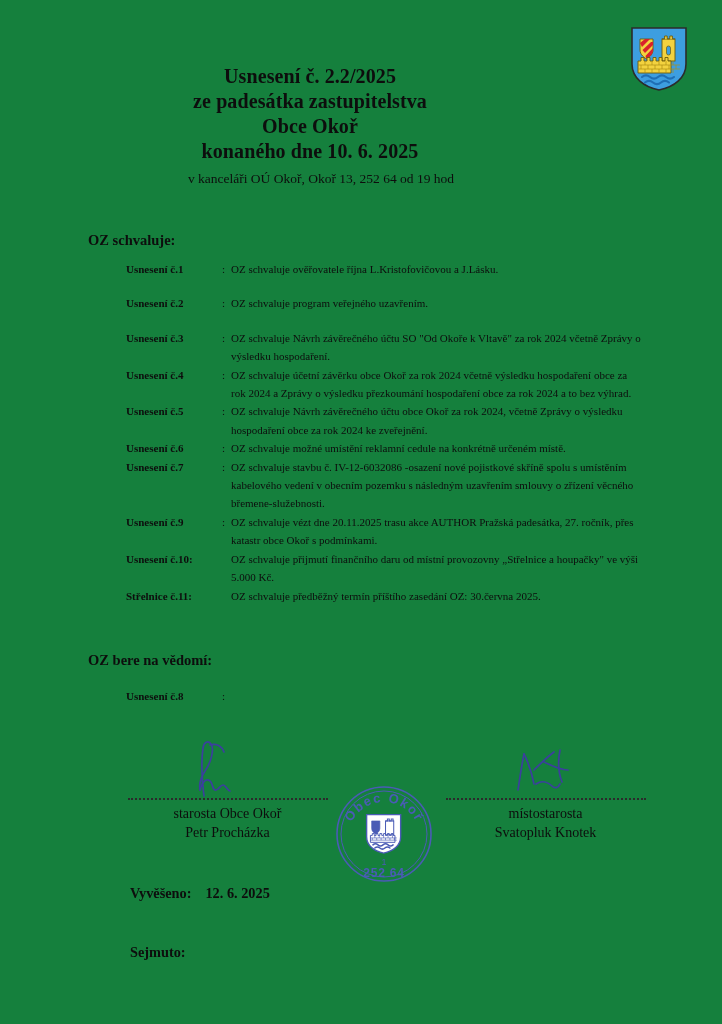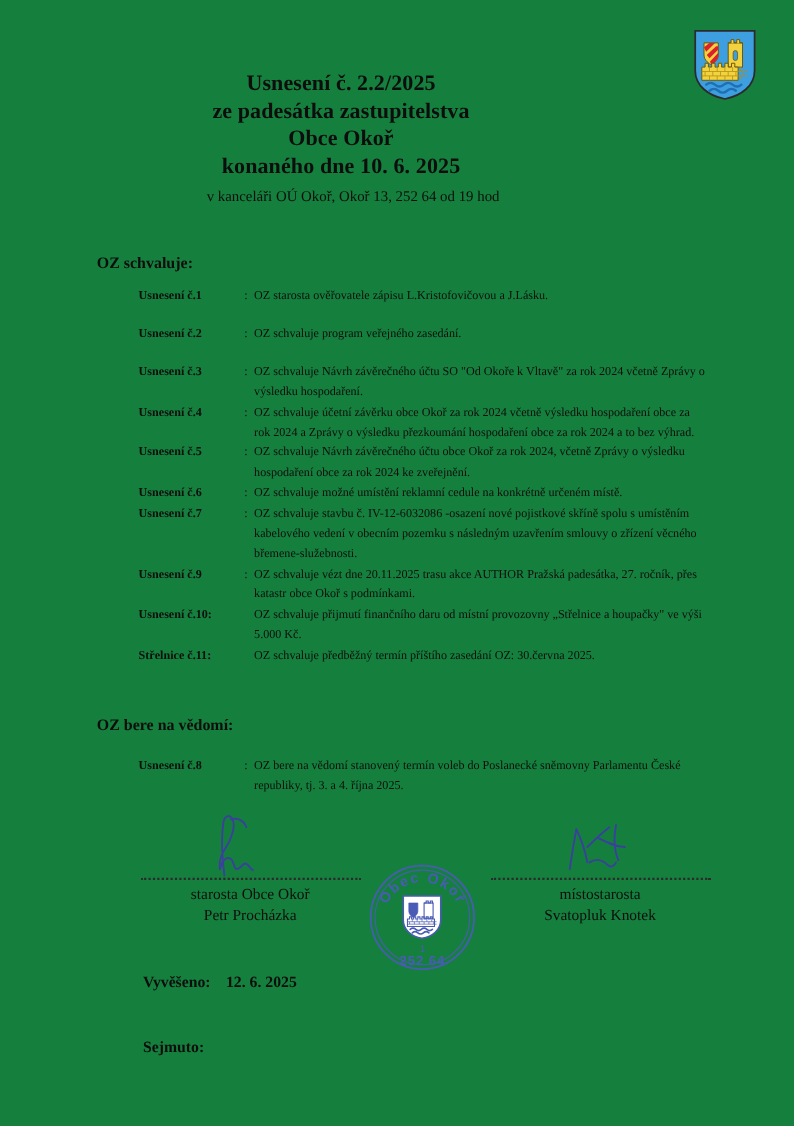--- a/index.html
+++ b/index.html
@@ -209,27 +209,27 @@
     <div class="title-sub">v kanceláři OÚ Okoř, Okoř 13, 252 64 od 19 hod</div>
   </div>
 
   <div class="section-heading" id="heading-schvaluje">OZ schvaluje:</div>
 
   <div class="res-list" id="list-schvaluje">
 
     <div class="res-item spaced">
       <span class="res-label">Usnesení č.1</span>
       <span class="res-colon">:</span>
-      <span class="res-text">OZ starosta  ověřovatele zápisu L.Kristofovičovou a J.Lásku.</span>
+      <span class="res-text">OZ schvaluje  ověřovatele října L.Kristofovičovou a J.Lásku.</span>
     </div>
 
     <div class="res-item spaced">
       <span class="res-label">Usnesení č.2</span>
       <span class="res-colon">:</span>
-      <span class="res-text">OZ schvaluje  program veřejného zasedání.</span>
+      <span class="res-text">OZ schvaluje  program veřejného uzavřením.</span>
     </div>
 
     <div class="res-item">
       <span class="res-label">Usnesení č.3</span>
       <span class="res-colon">:</span>
       <span class="res-text">OZ schvaluje  Návrh závěrečného účtu SO "Od Okoře k Vltavě" za rok 2024 včetně Zprávy o výsledku hospodaření.</span>
     </div>
 
     <div class="res-item">
       <span class="res-label">Usnesení č.4</span>
@@ -273,21 +273,20 @@
       <span class="res-text">OZ schvaluje  předběžný termín příštího zasedání OZ: 30.června 2025.</span>
     </div>
   </div>
 
   <div class="section-heading" id="heading-vedomi">OZ bere na vědomí:</div>
 
   <div class="res-list" id="list-vedomi">
     <div class="res-item">
       <span class="res-label">Usnesení č.8</span>
       <span class="res-colon">:</span>
-      <span class="res-text">OZ bere na vědomí stanovený termín voleb do Poslanecké sněmovny Parlamentu České republiky, tj. 3. a 4. října 2025.</span>
     </div>
   </div>
 
   <div class="sig-area">
 
     <div class="sig-col right">
       <div class="sig-scribble">
         <svg width="140" height="60" viewBox="0 0 140 60" xmlns="http://www.w3.org/2000/svg">
           <g fill="none" stroke="#3b3f9e" stroke-width="1.7" stroke-linecap="round" stroke-linejoin="round">
             <path d="M42 50 C44 36 46 24 48 14"></path>

